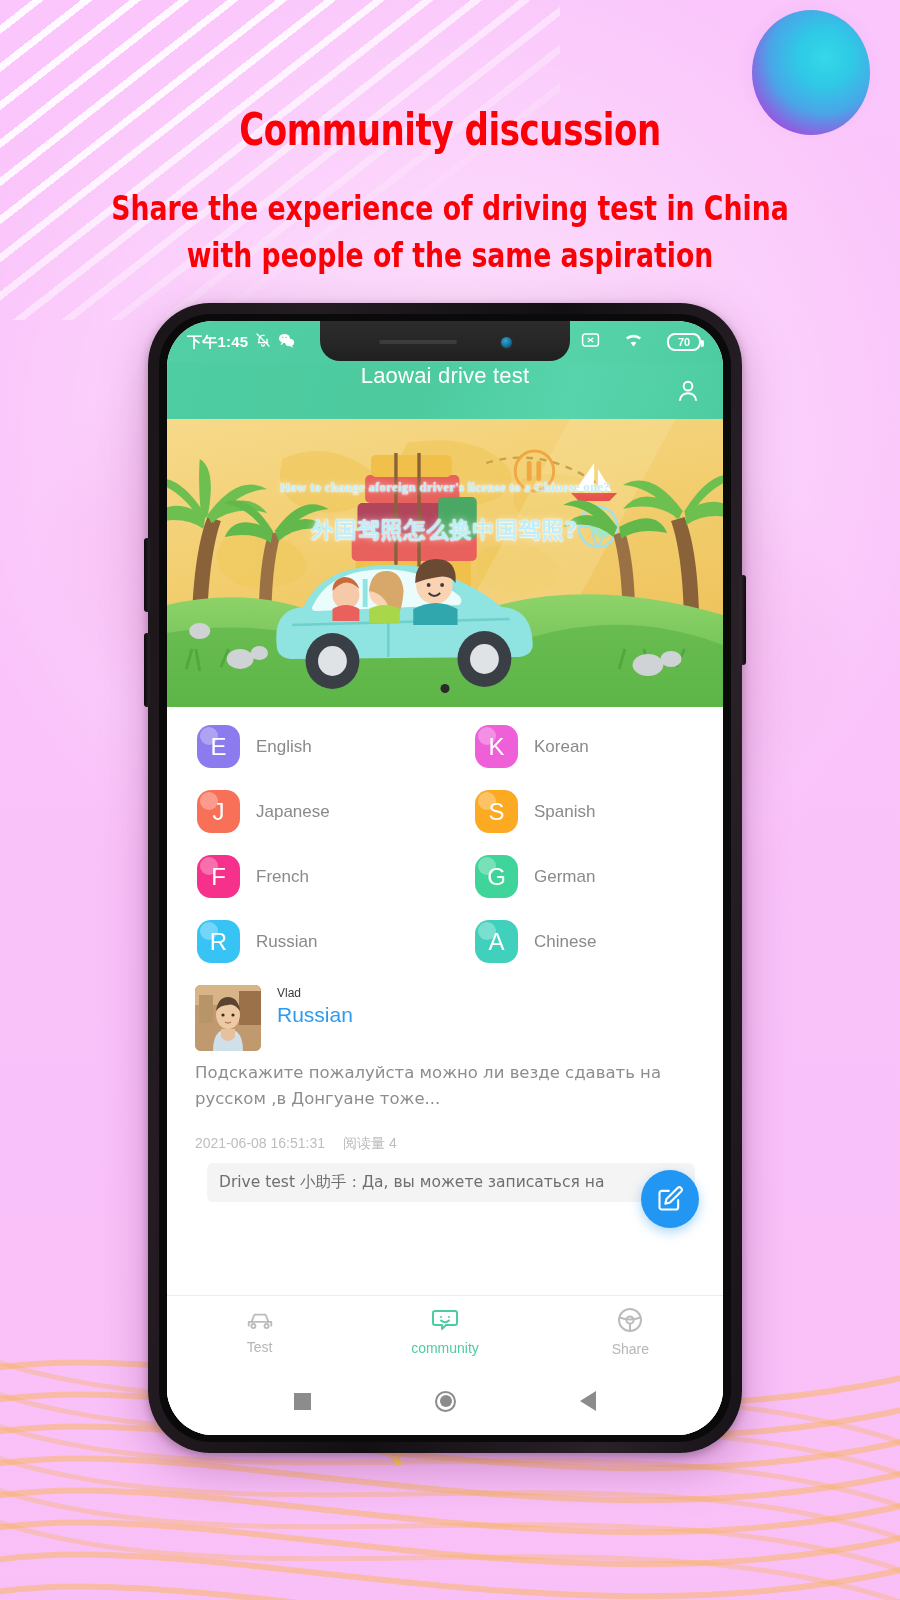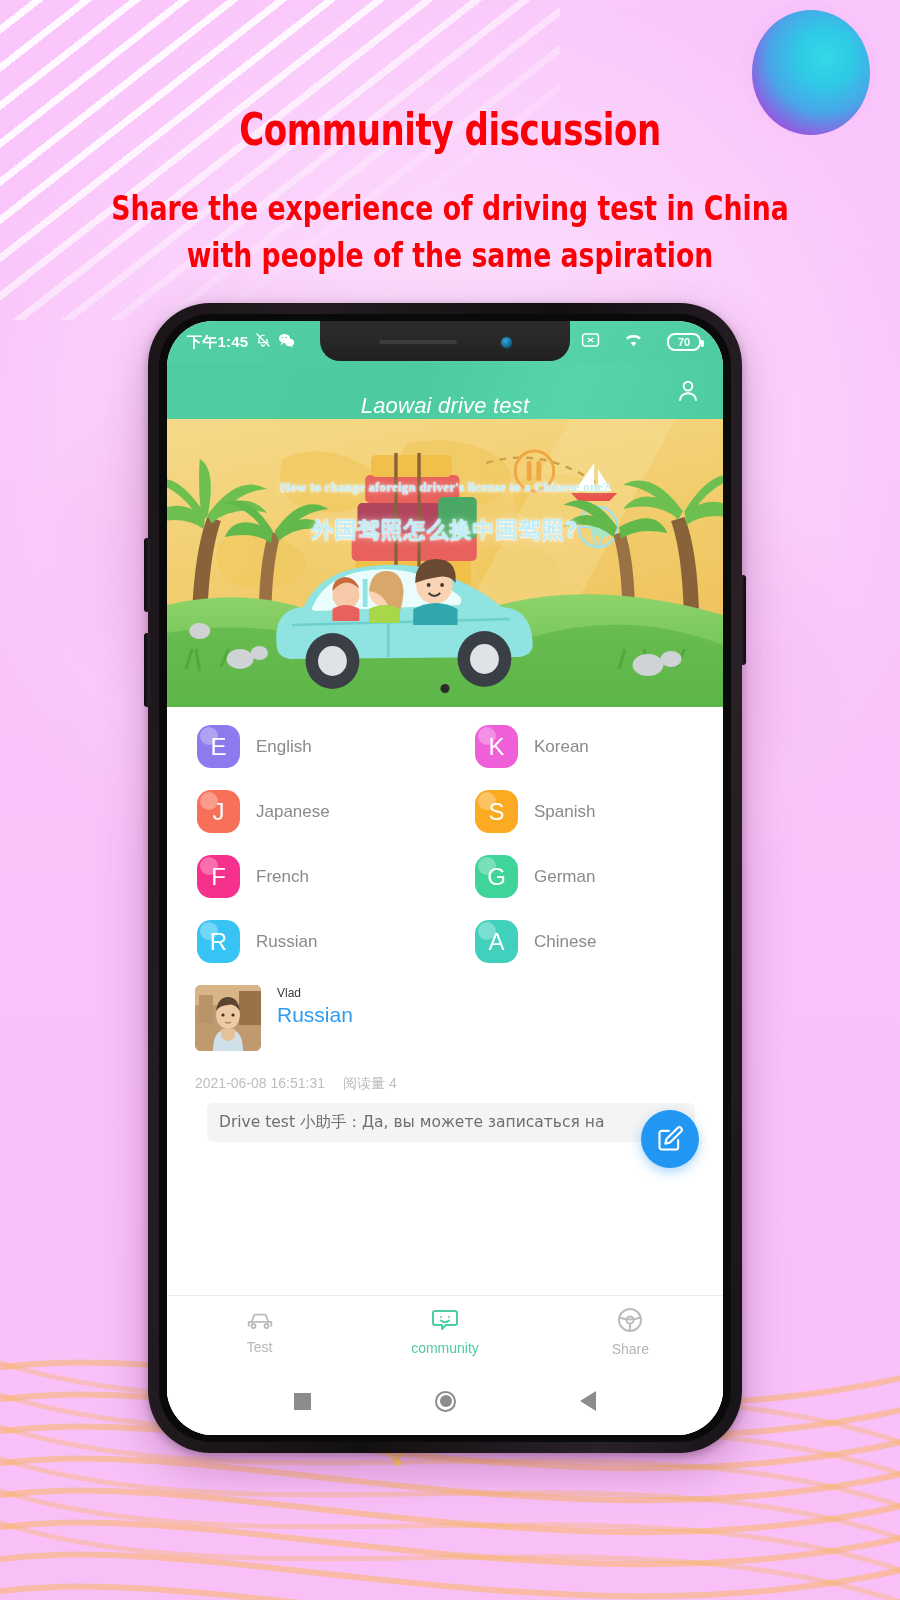--- a/index.html
+++ b/index.html
@@ -107,23 +107,22 @@
   }
   .speaker { width:78px; height:4px; border-radius:3px; background:#3c3c3c; margin-top:2px; }
   .camera { width:11px; height:11px; border-radius:50%;
     background:radial-gradient(circle at 40% 35%, #2ea9d8, #0f5f86 70%, #0a3a52 100%);
     box-shadow:0 0 0 2px #2a2a2a; margin-top:2px; }
 
   
   .appbar {
     flex:0 0 56px; height:56px;
     background:linear-gradient(110deg,#4fcda2 0%, #4dcb9f 45%, #57d4ab 72%, #4ecca1 100%);
-    display:flex; align-items:flex-end; justify-content:center;
+    display:flex; align-items:flex-start; justify-content:center;
     position:relative;
-    font-style:italic;
   }
   .appbar-title { color:#fff; font-size:22px; letter-spacing:0.2px; }
   .appbar-user { position:absolute; right:22px; top:50%; transform:translateY(-50%);
     width:26px; height:26px; }
 
   
   .banner { flex:0 0 288px; position:relative; overflow:hidden; background:#f1c96a; }
   .banner svg { position:absolute; inset:0; width:100%; height:100%; }
   .banner-en, .banner-cn {
     position:absolute; left:0; right:0; text-align:center;
@@ -523,20 +522,21 @@
                 <circle cx="28" cy="30" r="1.6" fill="#3a2e22"></circle>
                 <circle cx="38" cy="30" r="1.6" fill="#3a2e22"></circle>
                 <path d="M30,37 q3,2 6,0" stroke="#a9785a" stroke-width="1.4" fill="none"></path>
               </svg>
             </div>
             <div class="post-meta">
               <div class="post-author">Vlad</div>
               <div class="post-tag" style="color: rgb(46, 155, 240);">Russian</div>
             </div>
           </div>
+          <div class="post-body">Подскажите пожалуйста можно ли везде сдавать на русском ,в Донгуане тоже...</div>
           <div class="post-foot">
             <span>2021-06-08 16:51:31</span>
             <span>阅读量 4</span>
           </div>
           <div class="reply">Drive test 小助手：Да, вы можете записаться на</div>
           <div class="fab" style="background: rgb(33, 150, 243);">
             <svg width="28" height="28" viewBox="0 0 24 24" fill="none" stroke="#ffffff" stroke-width="1.8" stroke-linecap="round" stroke-linejoin="round">
               <path d="M19 13v6a2 2 0 0 1-2 2H5a2 2 0 0 1-2-2V7a2 2 0 0 1 2-2h6"></path>
               <path d="M18.5 2.5a2.1 2.1 0 0 1 3 3L12 15l-4 1 1-4z"></path>
             </svg>

